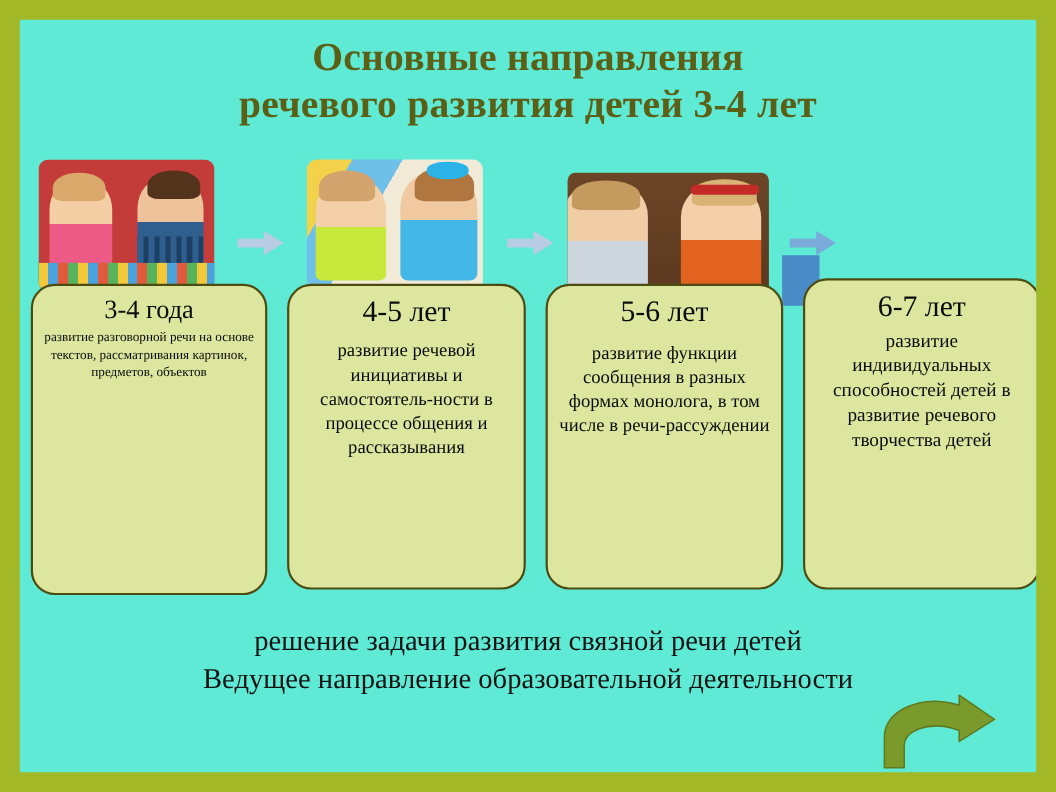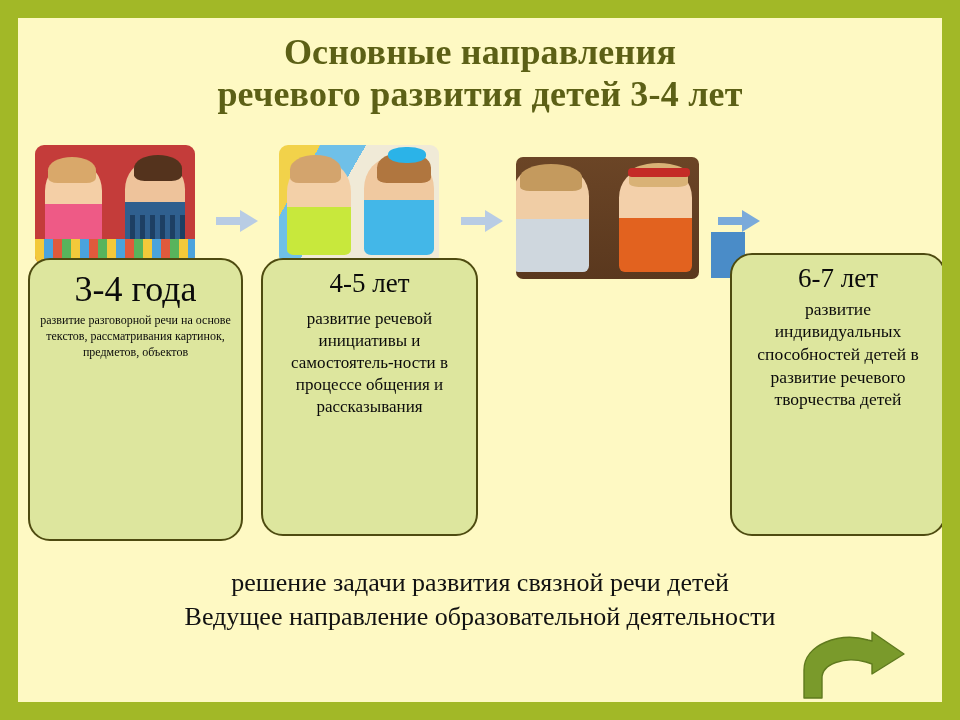--- a/index.html
+++ b/index.html
@@ -11,21 +11,21 @@
   }
   #slide{
     position:relative;
     width:960px;height:720px;
     box-sizing:border-box;
     padding:18px 18px 18px 18px;
   }
   #canvas{
     position:relative;
     width:100%;height:100%;
-    background:#fef9c3;
+    background:#5eead4;
     box-sizing:border-box;
     overflow:hidden;
   }
 
   
   #title{
     position:absolute;
     left:0;right:0;top:14px;
     text-align:center;
     color:#5c6016;
@@ -126,21 +126,21 @@
     font-size:27px;
     line-height:1.18;
     margin:2px 0 3px;
     white-space:nowrap;
   }
   .card .desc{
     font-size:17px;
     line-height:1.29;
   }
   #card-1{left:10px;top:240px;width:215px;height:283px;}
-  #card-1 .age{font-size:36px;}
+  #card-1 .age{font-size:24px;}
   #card-1 .desc{font-size:12px;line-height:1.3;}
   #card-2{left:243px;top:240px;width:217px;height:278px;}
   #card-2 .desc{margin-top:8px;}
   #card-3{left:478px;top:240px;width:216px;height:278px;}
   #card-3 .desc{margin-top:10px;}
   #card-4{left:712px;top:235px;width:216px;height:283px;}
   #card-4 .desc{font-size:17.5px;}
 
   
   #caption{
@@ -210,20 +210,24 @@
     <div class="card" id="card-1">
       <div class="age">3-4  года</div>
       <div class="desc">развитие разговорной речи на основе текстов, рассматривания картинок, предметов, объектов</div>
     </div>
 
     <div class="card" id="card-2">
       <div class="age">4-5 лет</div>
       <div class="desc">развитие речевой инициативы и самостоятель-ности в процессе общения и рассказывания</div>
     </div>
 
+    <div class="card" id="card-3">
+      <div class="age">5-6 лет</div>
+      <div class="desc">развитие функции сообщения в разных формах монолога, в том числе в речи-рассуждении</div>
+    </div>
 
     <div class="card" id="card-4">
       <div class="age">6-7 лет</div>
       <div class="desc">развитие индивидуальных способностей детей в развитие речевого творчества детей</div>
     </div>
 
     <div id="caption">
       <span class="ln">решение задачи развития связной речи детей</span>
       <span class="ln">Ведущее направление образовательной деятельности</span>
     </div>

